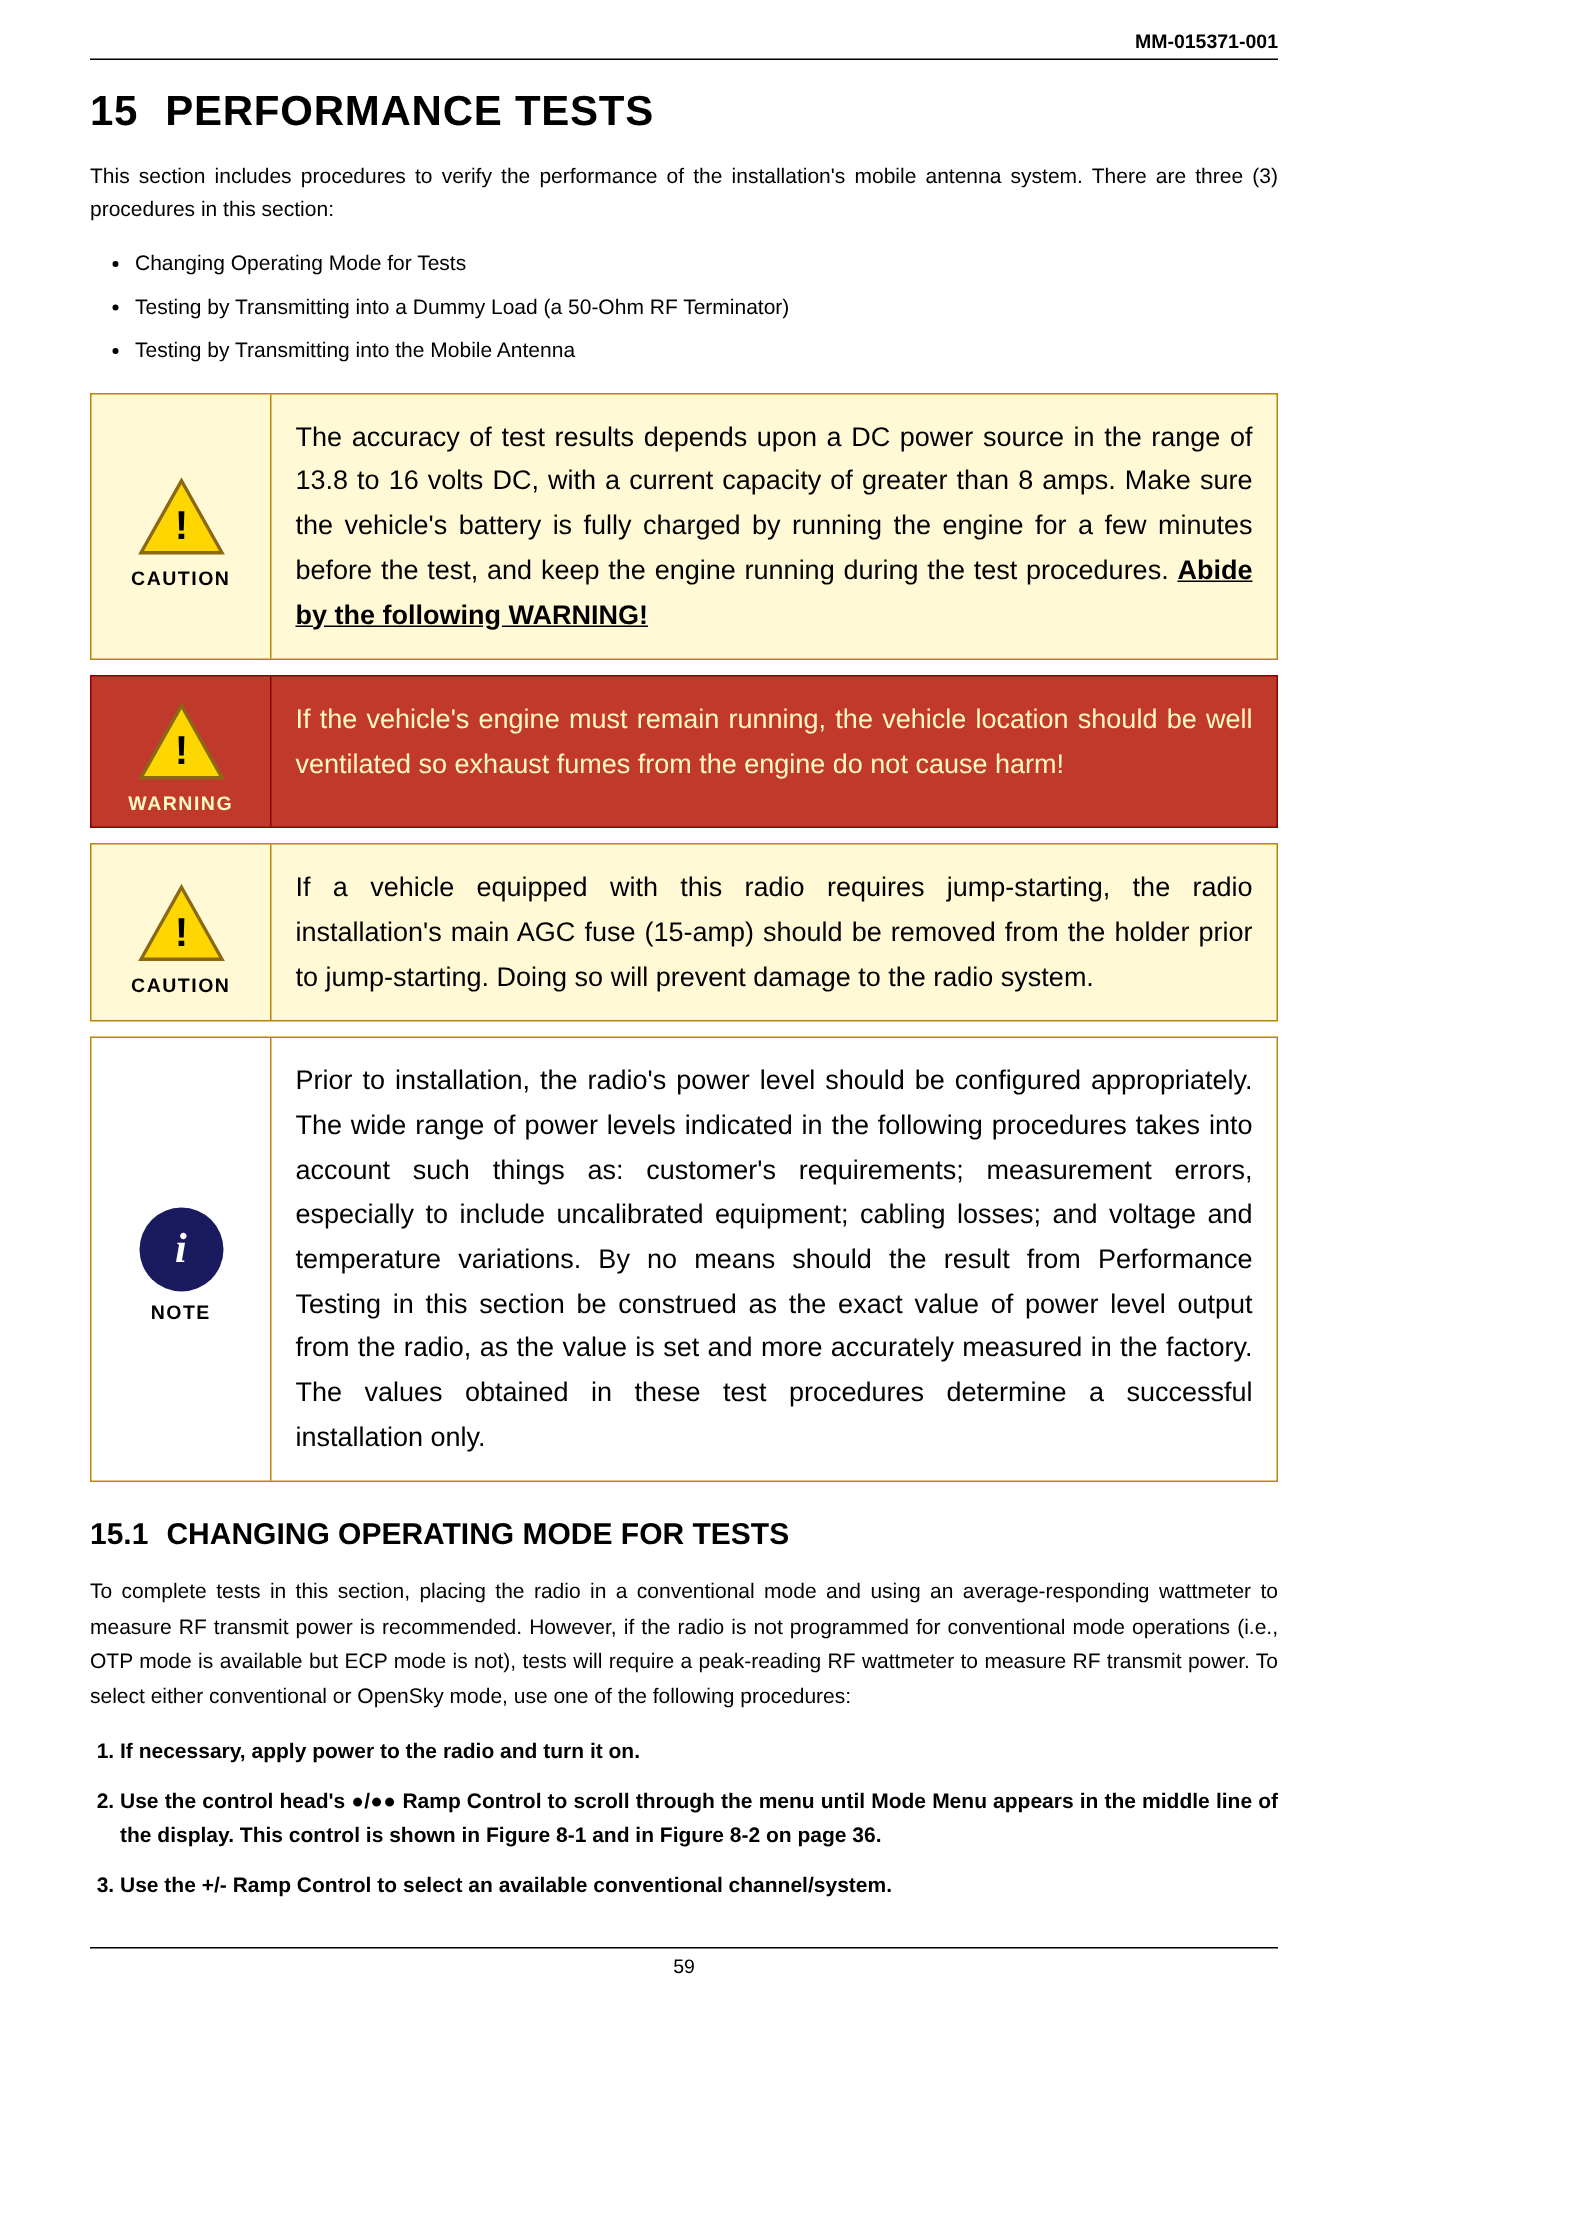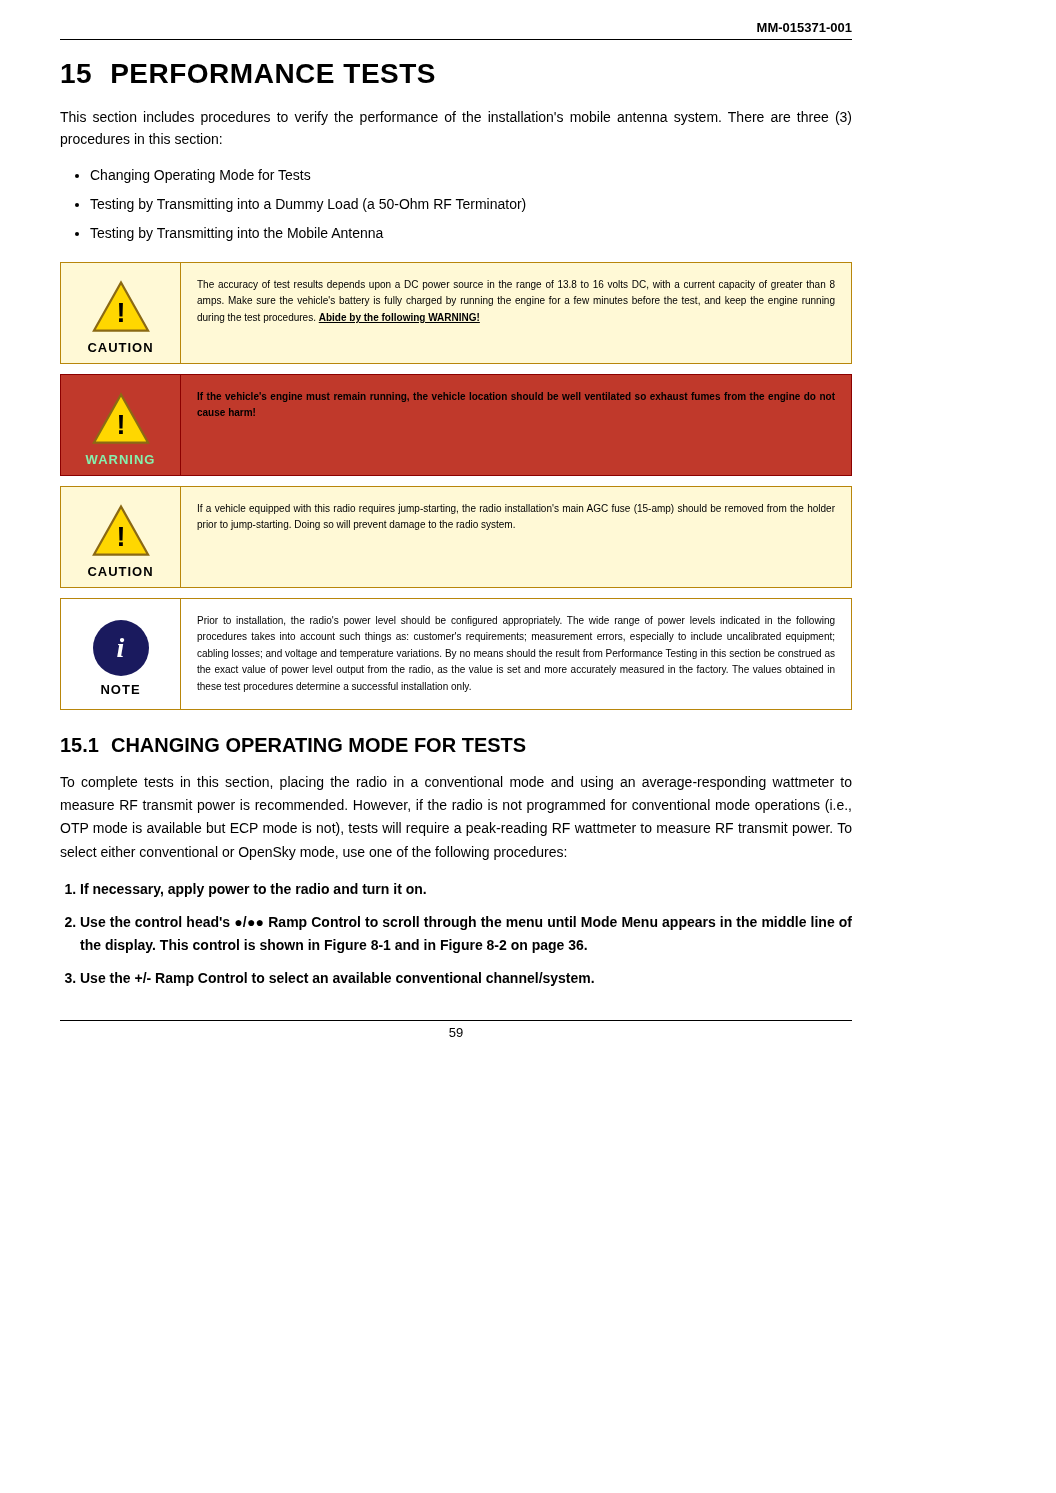--- a/index.html
+++ b/index.html
@@ -87,28 +87,28 @@
       font-size: 13px;
       font-weight: bold;
       margin-top: 6px;
       letter-spacing: 1px;
     }
     .notice-box.red-bg .notice-label {
       color: #fff;
     }
     .notice-content {
       padding: 14px 16px;
-      font-size: 10px;
+      font-size: 18px;
       line-height: 1.65;
       text-align: justify;
       flex: 1;
     }
     .notice-box.red-bg .notice-content {
-      color: #000000;
-      font-weight: bold;
+      color: #fef9c3;
+      font-weight: normal;
     }
     
     .triangle-icon {
       width: 60px;
       height: 55px;
     }
     
     .info-icon-circle {
       width: 56px;
       height: 56px;
@@ -203,21 +203,21 @@
       The accuracy of test results depends upon a DC power source in the range of 13.8 to 16 volts DC, with a current capacity of greater than 8 amps. Make sure the vehicle's battery is fully charged by running the engine for a few minutes before the test, and keep the engine running during the test procedures. <span class="underline-bold">Abide by the following WARNING!</span>
     </div>
   </div>
 
   <div class="notice-box red-bg">
     <div class="notice-icon-col" style="border-right-color:#8b0000;">
       <svg class="triangle-icon" viewBox="0 0 80 72">
         <polygon points="40,4 76,68 4,68" fill="#FFD700" stroke="#8B6914" stroke-width="3"></polygon>
         <text x="40" y="56" text-anchor="middle" font-size="36" font-weight="bold" fill="#000">!</text>
       </svg>
-      <span class="notice-label" style="color:#86efac;">WARNING</span>
+      <span class="notice-label" style="color:#fef9c3;">WARNING</span>
     </div>
     <div class="notice-content">If the vehicle's engine must remain running, the vehicle location should be well ventilated so exhaust fumes from the engine do not cause harm!</div>
   </div>
 
   <div class="notice-box yellow-bg">
     <div class="notice-icon-col">
       <svg class="triangle-icon" viewBox="0 0 80 72">
         <polygon points="40,4 76,68 4,68" fill="#FFD700" stroke="#8B6914" stroke-width="3"></polygon>
         <text x="40" y="56" text-anchor="middle" font-size="36" font-weight="bold" fill="#000">!</text>
       </svg>

